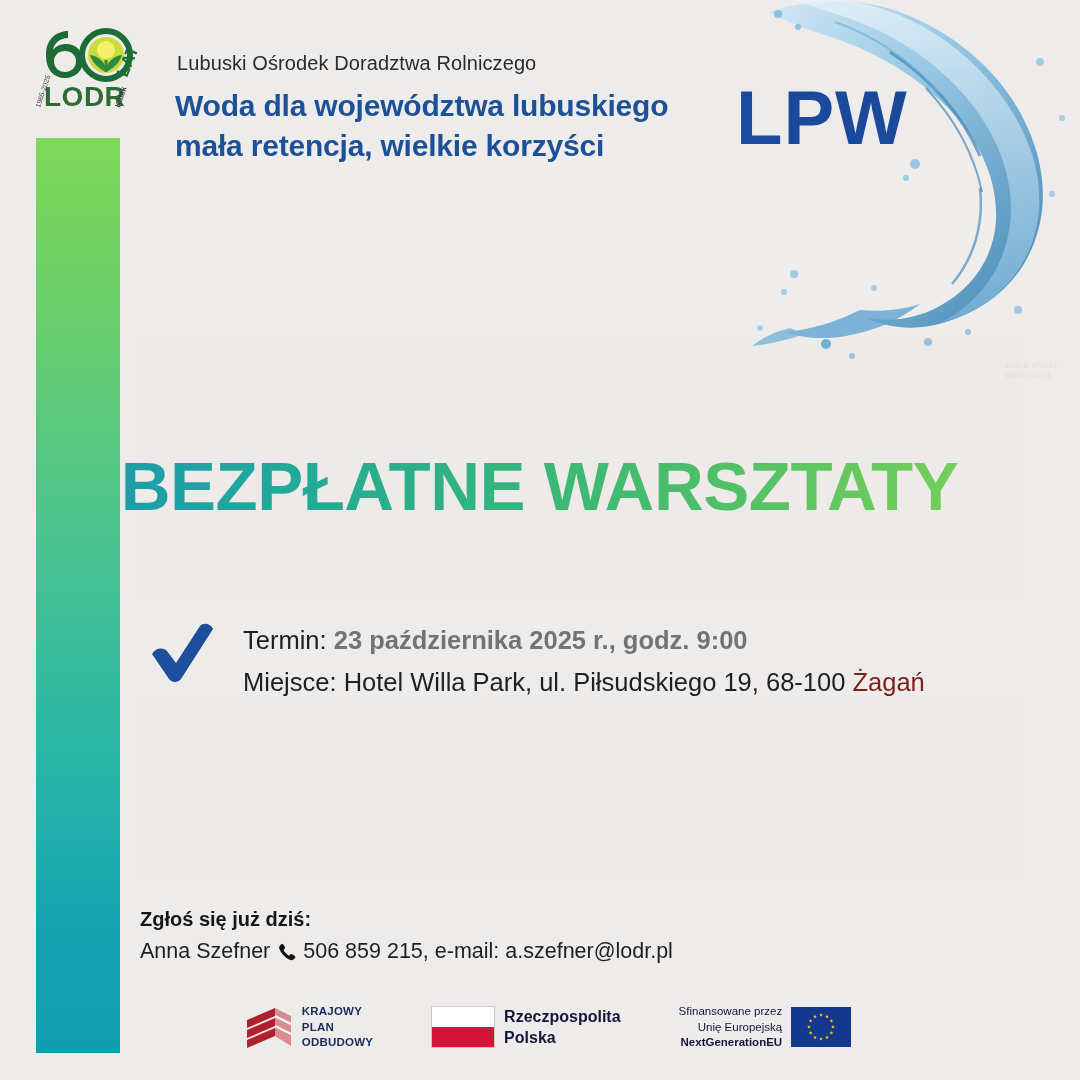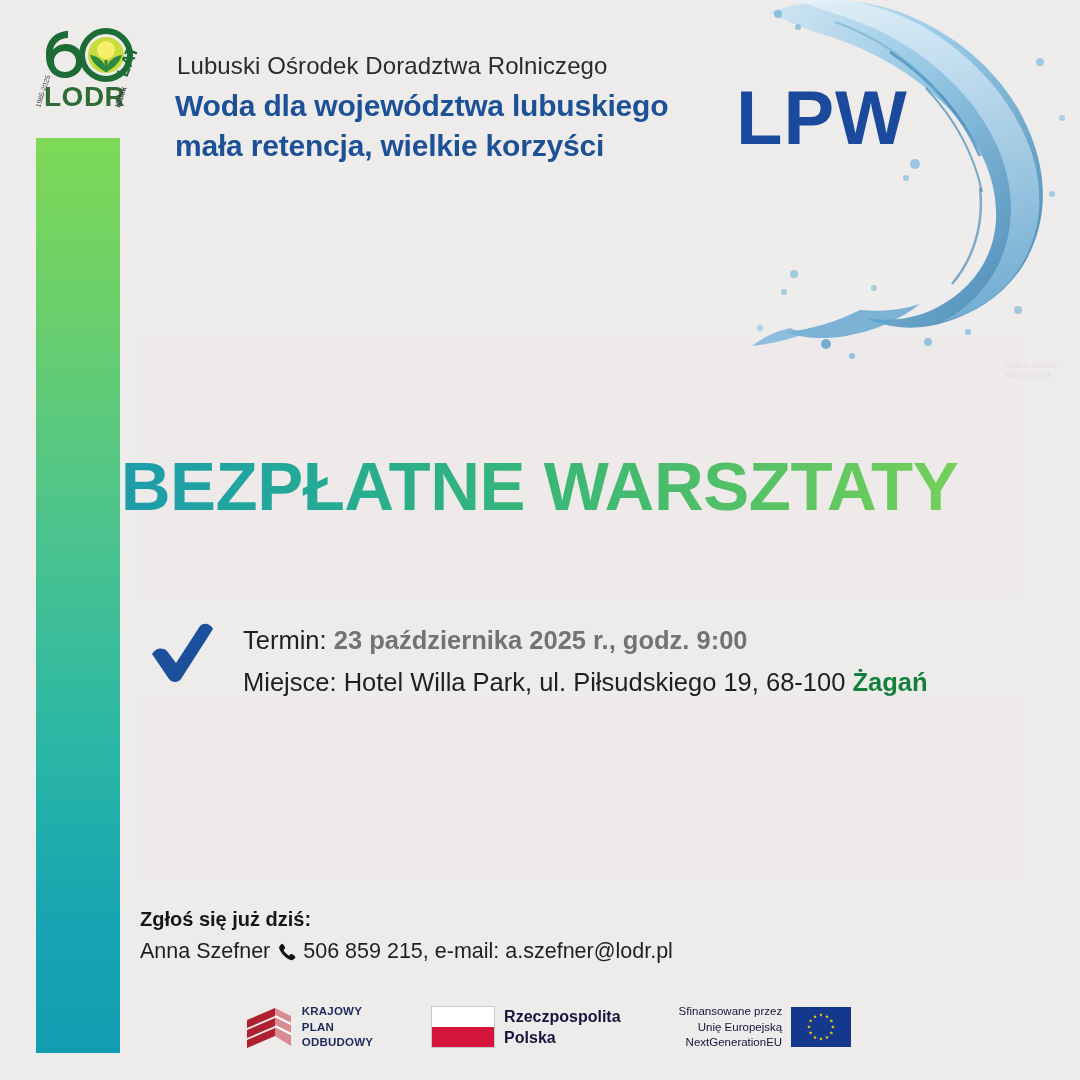--- a/index.html
+++ b/index.html
@@ -50,21 +50,21 @@
     width: 116px;
     height: 92px;
   }
   #lodr-logo svg { display:block; }
 
   
   #org-name {
     position: absolute;
     left: 177px;
     top: 52px;
-    font-size: 24px;
+    font-size: 20px;
     color: #2b2b2b;
     letter-spacing: .1px;
     font-family: "Liberation Sans", sans-serif;
   }
   #headline {
     position: absolute;
     left: 175px;
     top: 86px;
     width: 560px;
     font-size: 30px;
@@ -138,21 +138,21 @@
   #details {
     position: absolute;
     left: 243px;
     top: 620px;
     font-size: 25.5px;
     color: #1f1f1f;
     line-height: 1.63;
   }
   #details .row { white-space: nowrap; }
   #details .strong-blue { font-weight: bold; color:#737373; }
-  #details .strong-dark { font-weight: bold; color:#15803d; }
+  #details .strong-dark { font-weight: normal; color:#7f1d1d; }
 
   
   #contacts {
     position: absolute;
     left: 140px;
     top: 908px;
     color: #1f1f1f;
   }
   #contacts .cta {
     font-size: 20px;
@@ -202,21 +202,21 @@
     font-weight: bold;
     color: #14143c;
     line-height: 1.34;
   }
   .eu-text {
     font-size: 11.5px;
     color: #14143c;
     line-height: 1.36;
     text-align: right;
   }
-  .eu-text .b { font-weight: normal; }
+  .eu-text .b { font-weight: bold; }
   .eu-flag {
     width: 60px; height: 40px;
     background: #15388f;
     position: relative;
   }
 </style>
 </head>
 <body>
 
 <div id="poster">

